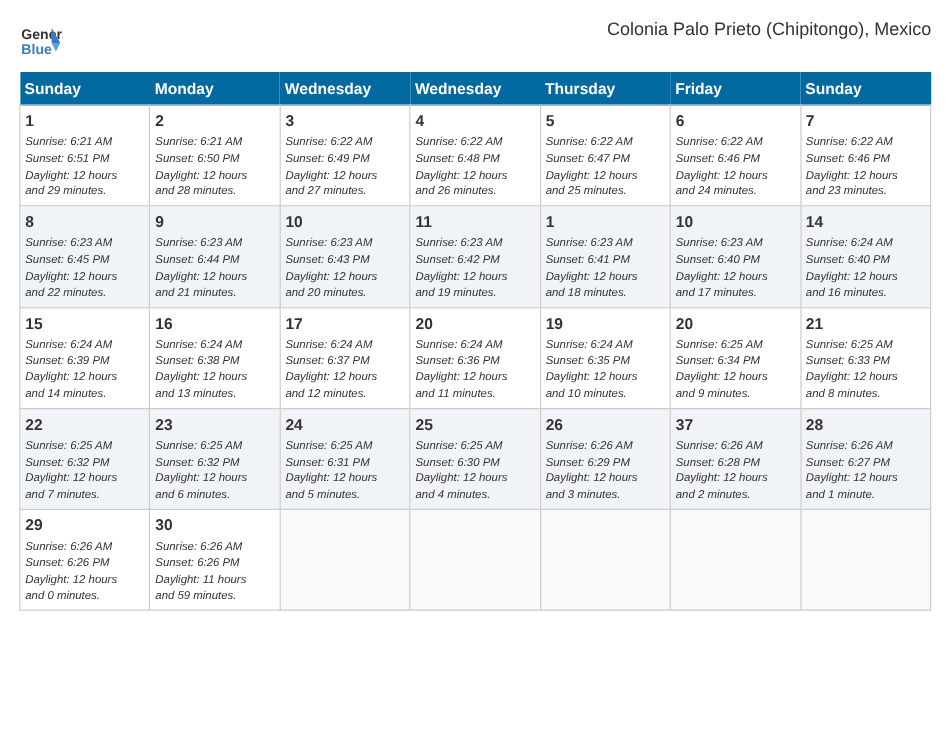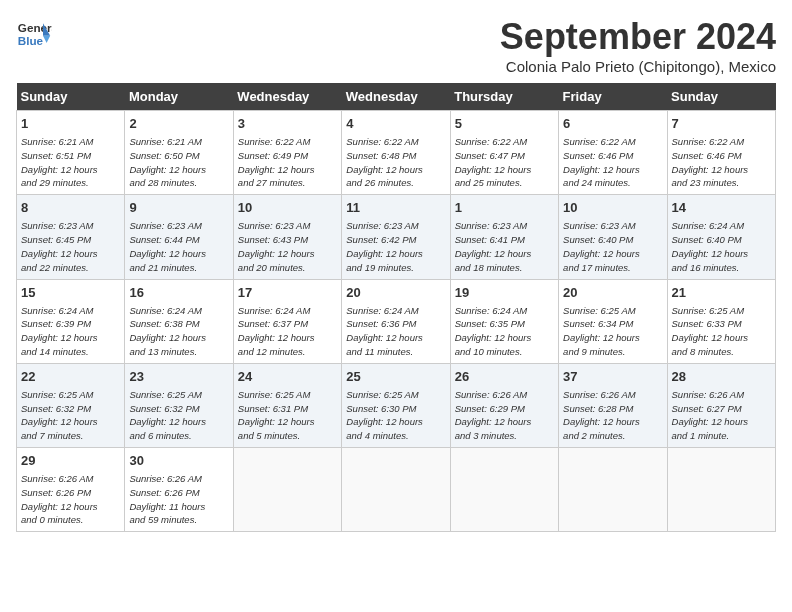--- a/index.html
+++ b/index.html
@@ -37,21 +37,21 @@
       font-size: 15px;
       color: #333;
       font-weight: normal;
     }
     table {
       width: 100%;
       border-collapse: collapse;
       font-size: 10px;
     }
     thead tr th {
-      background-color: #404040;
+      background-color: #0369a1;
       color: white;
       padding: 6px 4px;
       text-align: left;
       font-size: 13px;
       font-weight: bold;
       margin-top: 40px;
     }
     tbody tr td {
       border: 1px solid #ccc;
       vertical-align: top;
@@ -90,21 +90,20 @@
 <div class="header-area">
   <div class="logo">
     <svg class="logo-icon" viewBox="0 0 40 40" xmlns="http://www.w3.org/2000/svg">
       <text x="2" y="18" font-size="13" font-weight="bold" fill="#333" font-family="Arial">General</text>
       <text x="2" y="32" font-size="13" font-weight="bold" fill="#3a7abf" font-family="Arial">Blue</text>
       <polygon points="30,8 38,22 30,22" fill="#3a7abf"></polygon>
       <polygon points="30,22 38,22 34,30" fill="#5ba3e0"></polygon>
     </svg>
   </div>
   <div class="title-area">
-    <div class="month-title">September 2024</div>
     <div class="location-title">Colonia Palo Prieto (Chipitongo), Mexico</div>
   </div>
 </div>
 
 <table>
   <thead>
     <tr>
     <th>Sunday</th>
         <th>Monday</th>
         <th>Wednesday</th>

